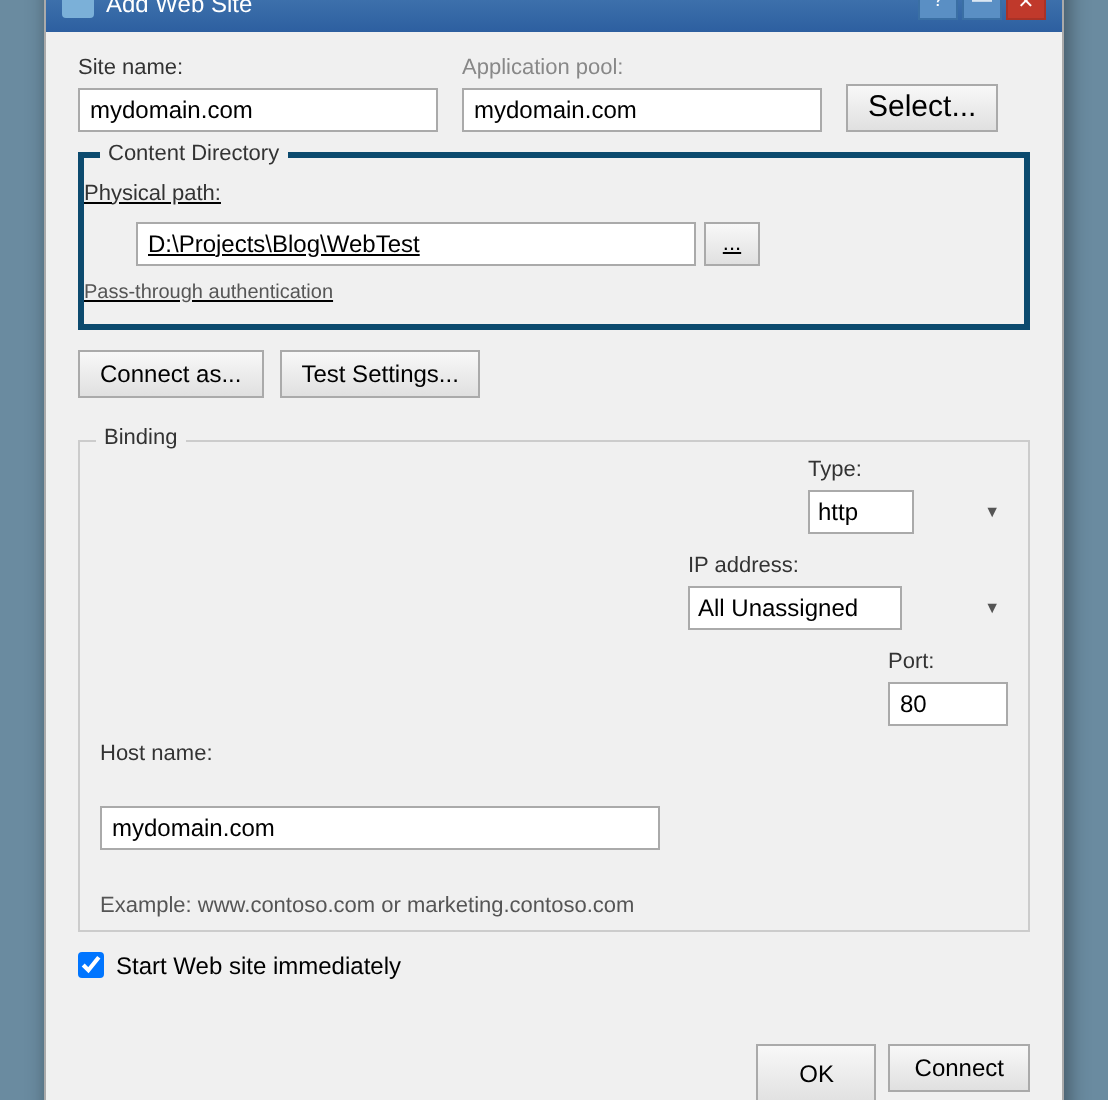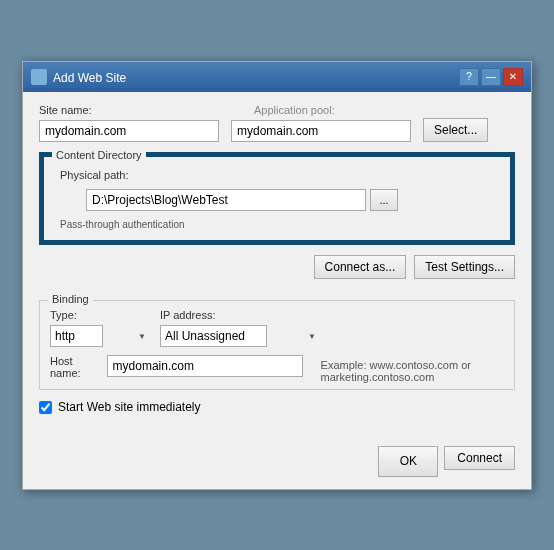--- a/index.html
+++ b/index.html
@@ -92,21 +92,20 @@
     }
 
     .field-label {
       color: #333;
       font-size: 11px;
       margin-bottom: 2px;
     }
 
     .field-label.muted {
       color: #888;
-      margin-left: 23px;
     }
 
     input[type="text"] {
       border: 1px solid #aaa;
       padding: 3px 5px;
       font-size: 12px;
       background: white;
       height: 22px;
       outline: none;
     }
@@ -117,29 +116,30 @@
 
     .input-app-pool {
       width: 180px;
     }
 
     .btn-select {
       height: 24px;
       padding: 0 10px;
       background: linear-gradient(to bottom, #f8f8f8, #e0e0e0);
       border: 1px solid #aaa;
-      font-size: 12px;
+      font-size: 15px;
       cursor: pointer;
     }
 
     .group-box {
-      border: 5px solid #0c4a6e;
-      padding: 8px 10px 10px 16px;
+      border: 3px solid #0c4a6e;
+      padding: 8px 10px 10px 0;
       margin-bottom: 10px;
       position: relative;
+      text-decoration: underline;
     }
 
     .group-box-title {
       position: absolute;
       top: -8px;
       left: 8px;
       background: #f0f0f0;
       padding: 0 4px;
       font-size: 11px;
       color: #333;
@@ -173,21 +173,20 @@
     .pass-through-label {
       font-size: 10px;
       color: #555;
       margin-top: 2px;
     }
 
     .auth-buttons-row {
       display: flex;
       gap: 8px;
       margin-bottom: 21px;
-      justify-content: flex-end;
     }
 
     .btn-action {
       height: 24px;
       padding: 0 10px;
       background: linear-gradient(to bottom, #f8f8f8, #e0e0e0);
       border: 1px solid #aaa;
       font-size: 12px;
       cursor: pointer;
     }
@@ -207,20 +206,21 @@
       padding: 0 4px;
       font-size: 11px;
       color: #333;
     }
 
     .binding-row {
       display: flex;
       gap: 10px;
       align-items: flex-end;
       margin-bottom: 8px;
+      flex-direction: column;
     }
 
     .select-wrapper {
       position: relative;
       display: inline-block;
     }
 
     .select-wrapper select {
       padding-right: 20px;
       -webkit-appearance: none;
@@ -257,21 +257,21 @@
     }
 
     .example-text {
       font-size: 11px;
       color: #555;
       margin-top: 4px;
     }
 
     .start-checkbox-row {
       display: flex;
-      align-items: flex-end;
+      align-items: flex-start;
       gap: 6px;
       margin-bottom: 14px;
     }
 
     input[type="checkbox"] {
       margin: 0;
     }
 
     .dialog-footer {
       display: flex;
@@ -295,21 +295,21 @@
       padding: 0 12px;
       background: linear-gradient(to bottom, #f8f8f8, #e0e0e0);
       border: 1px solid #aaa;
       font-size: 12px;
       cursor: pointer;
       min-width: 60px;
     }
 
     .host-name-group {
       display: flex;
-      flex-direction: row;
+      flex-direction: column;
       gap: 18px;
     }
   </style>
 </head>
 <body>
 
 <div class="dialog">
 
   <div class="title-bar">
     <div class="title-bar-left">
@@ -371,20 +371,24 @@
 
         <div class="field-group">
           <label class="field-label">IP address:</label>
           <div class="select-wrapper select-ip-wrapper">
             <select>
               <option>All Unassigned</option>
             </select>
           </div>
         </div>
 
+        <div class="field-group">
+          <label class="field-label">Port:</label>
+          <input type="text" class="input-port" value="80" style="">
+        </div>
       </div>
 
       <div class="host-name-group">
         <label class="field-label">Host name:</label>
         <input type="text" class="input-hostname" value="mydomain.com" style="">
         <div class="example-text">Example: www.contoso.com or marketing.contoso.com</div>
       </div>
     </div>
 
     <div class="start-checkbox-row">

